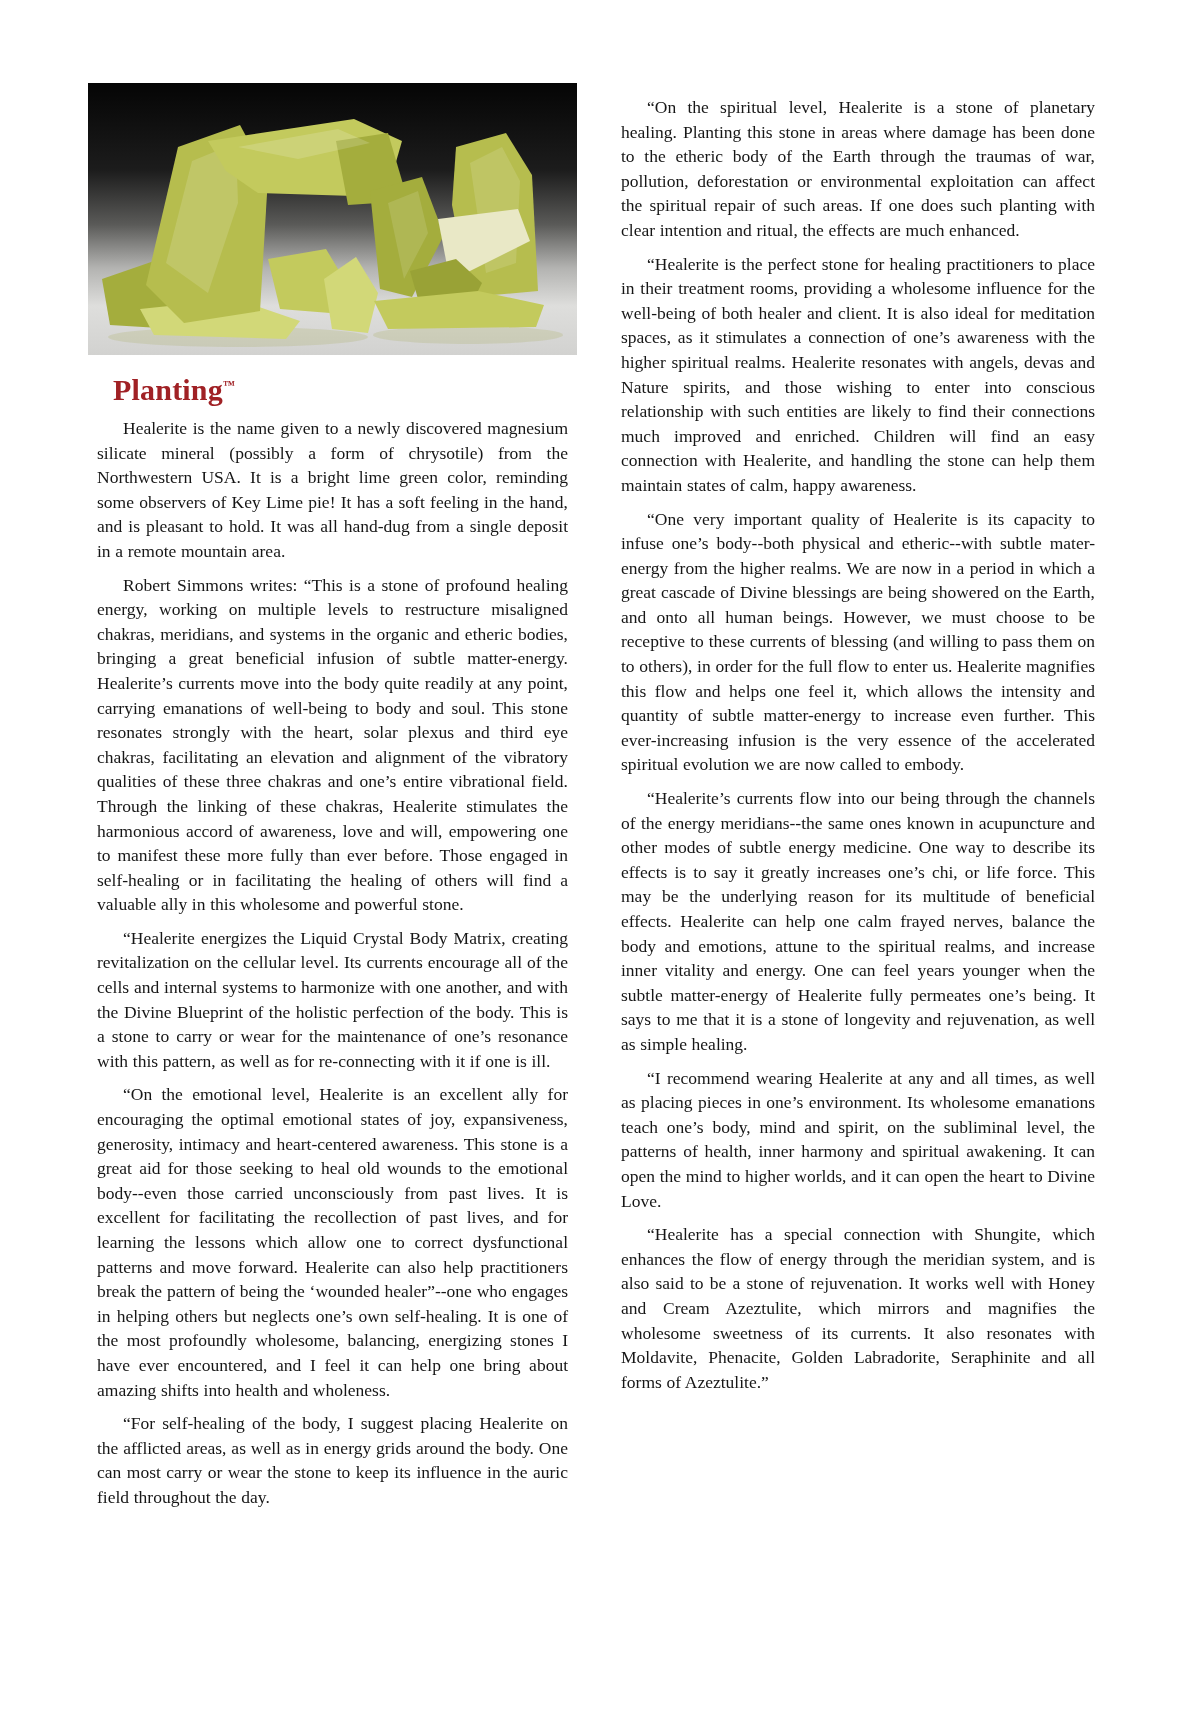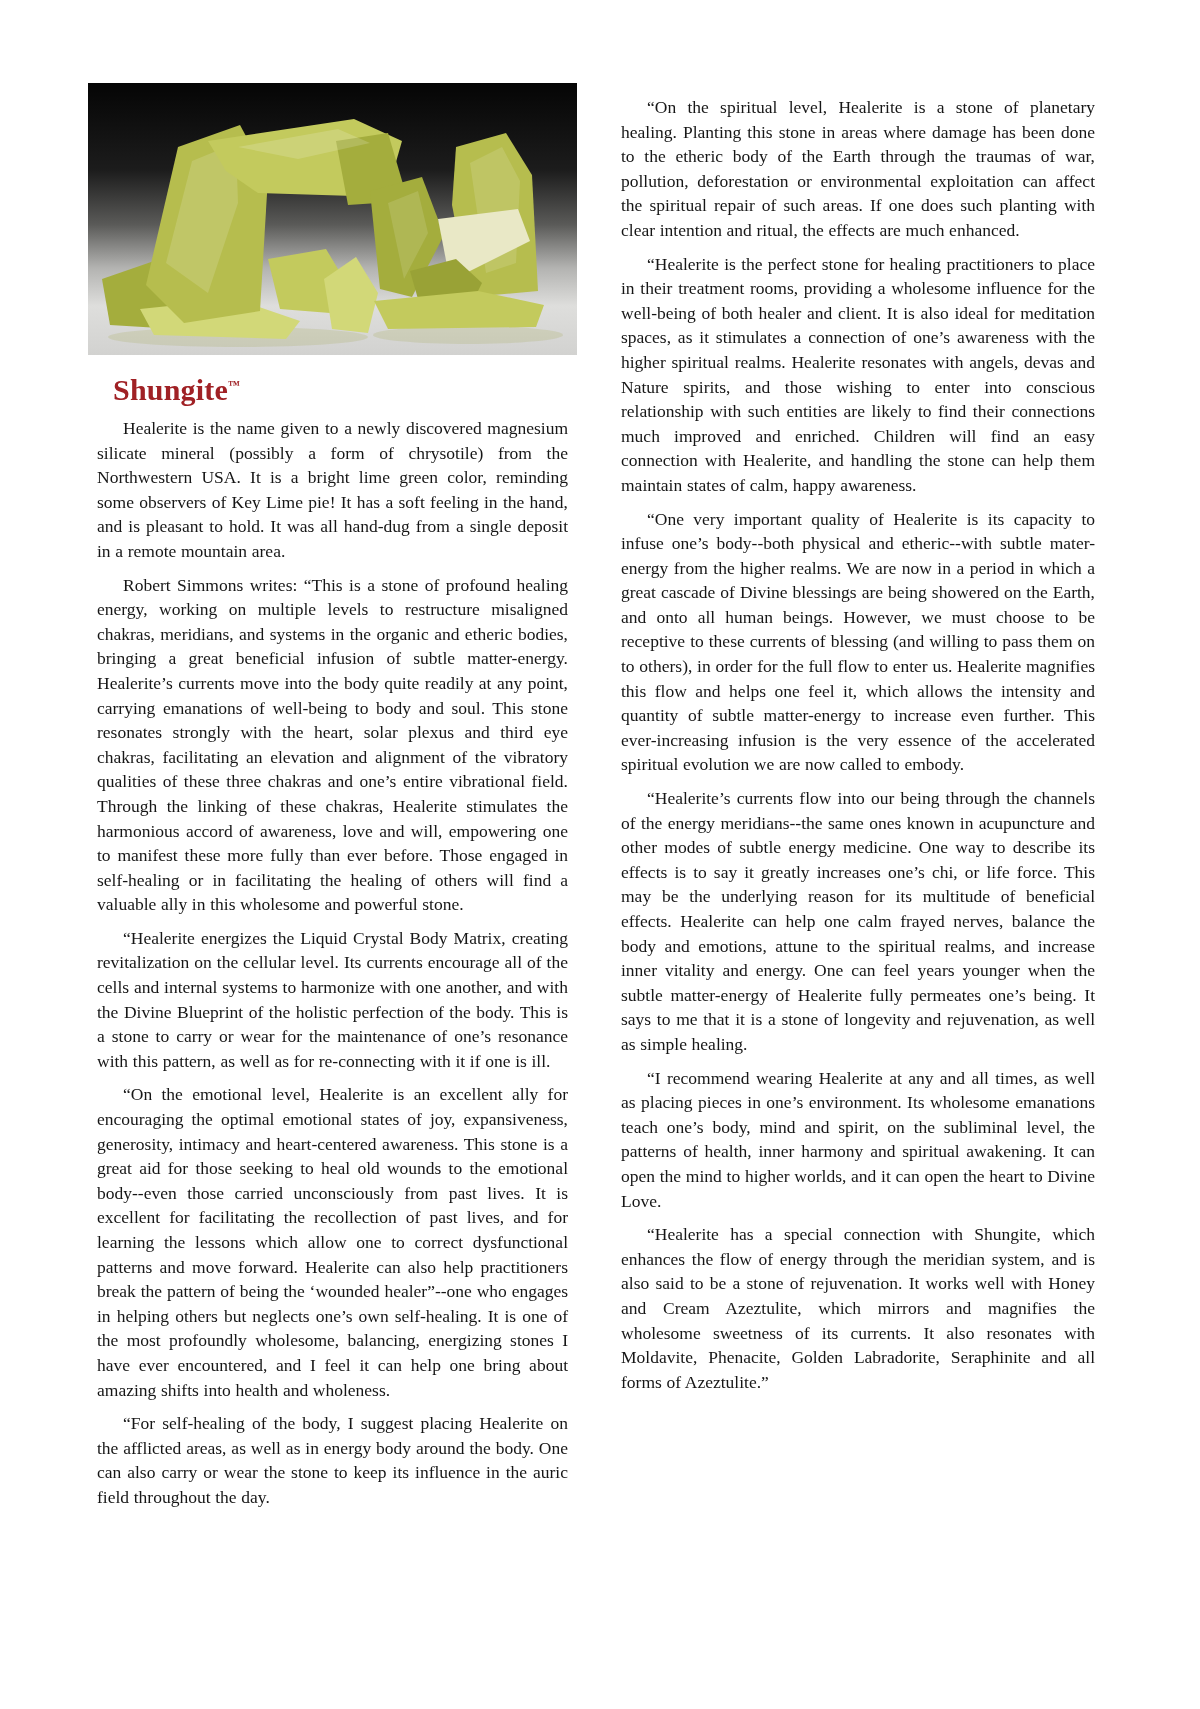--- a/index.html
+++ b/index.html
@@ -94,27 +94,27 @@
         <polygon points="368,64 418,50 444,92 450,208 382,214 364,122" fill="#b6bd4e"></polygon>
         <polygon points="382,80 414,64 432,98 428,180 398,190" fill="#ffffff" opacity="0.13"></polygon>
 
         <polygon points="350,136 430,126 442,158 362,198" fill="#e9e8c6"></polygon>
 
         <polygon points="322,188 368,176 394,200 382,224 330,216" fill="#99a236"></polygon>
         <polygon points="286,218 390,208 456,222 448,244 300,246" fill="#c3ca5d"></polygon>
       </svg>
     </div>
 
-    <h1 class="title"><span>Shungite</span><sup>™</sup></h1>
+    <h1 class="title"><span>Planting</span><sup>™</sup></h1>
 
     <p class="body-par">Healerite is the name given to a newly discovered magnesium silicate mineral (possibly a form of chrysotile) from the Northwestern USA. It is a bright lime green color, reminding some observers of Key Lime pie! It has a soft feeling in the hand, and is pleasant to hold. It was all hand-dug from a single deposit in a remote mountain area.</p>
     <p class="body-par">Robert Simmons writes: “This is a stone of profound healing energy, working on multiple levels to restructure misaligned chakras, meridians, and systems in the organic and etheric bodies, bringing a great beneficial infusion of subtle matter-energy. Healerite’s currents move into the body quite readily at any point, carrying emanations of well-being to body and soul. This stone resonates strongly with the heart, solar plexus and third eye chakras, facilitating an elevation and alignment of the vibratory qualities of these three chakras and one’s entire vibrational field. Through the linking of these chakras, Healerite stimulates the harmonious accord of awareness, love and will, empowering one to manifest these more fully than ever before. Those engaged in self-healing or in facilitating the healing of others will find a valuable ally in this wholesome and powerful stone.</p>
     <p class="body-par">“Healerite energizes the Liquid Crystal Body Matrix, creating revitalization on the cellular level. Its currents encourage all of the cells and internal systems to harmonize with one another, and with the Divine Blueprint of the holistic perfection of the body. This is a stone to carry or wear for the maintenance of one’s resonance with this pattern, as well as for re-connecting with it if one is ill.</p>
     <p class="body-par">“On the emotional level, Healerite is an excellent ally for encouraging the optimal emotional states of joy, expansiveness, generosity, intimacy and heart-centered awareness. This stone is a great aid for those seeking to heal old wounds to the emotional body--even those carried unconsciously from past lives. It is excellent for facilitating the recollection of past lives, and for learning the lessons which allow one to correct dysfunctional patterns and move forward. Healerite can also help practitioners break the pattern of being the ‘wounded healer”--one who engages in helping others but neglects one’s own self-healing. It is one of the most profoundly wholesome, balancing, energizing stones I have ever encountered, and I feel it can help one bring about amazing shifts into health and wholeness.</p>
-    <p class="body-par">“For self-healing of the body, I suggest placing Healerite on the afflicted areas, as well as in energy body around the body. One can also carry or wear the stone to keep its influence in the auric field throughout the day.</p>
+    <p class="body-par">“For self-healing of the body, I suggest placing Healerite on the afflicted areas, as well as in energy grids around the body. One can most carry or wear the stone to keep its influence in the auric field throughout the day.</p>
   </div>
 
   <div class="col col-right">
     <p class="body-par">“On the spiritual level, Healerite is a stone of planetary healing. Planting this stone in areas where damage has been done to the etheric body of the Earth through the traumas of war, pollution, deforestation or environmental exploitation can affect the spiritual repair of such areas. If one does such planting with clear intention and ritual, the effects are much enhanced.</p>
     <p class="body-par">“Healerite is the perfect stone for healing practitioners to place in their treatment rooms, providing a wholesome influence for the well-being of both healer and client. It is also ideal for meditation spaces, as it stimulates a connection of one’s awareness with the higher spiritual realms. Healerite resonates with angels, devas and Nature spirits, and those wishing to enter into conscious relationship with such entities are likely to find their connections much improved and enriched. Children will find an easy connection with Healerite, and handling the stone can help them maintain states of calm, happy awareness.</p>
     <p class="body-par">“One very important quality of Healerite is its capacity to infuse one’s body--both physical and etheric--with subtle mater-energy from the higher realms. We are now in a period in which a great cascade of Divine blessings are being showered on the Earth, and onto all human beings. However, we must choose to be receptive to these currents of blessing (and willing to pass them on to others), in order for the full flow to enter us. Healerite magnifies this flow and helps one feel it, which allows the intensity and quantity of subtle matter-energy to increase even further. This ever-increasing infusion is the very essence of the accelerated spiritual evolution we are now called to embody.</p>
     <p class="body-par">“Healerite’s currents flow into our being through the channels of the energy meridians--the same ones known in acupuncture and other modes of subtle energy medicine. One way to describe its effects is to say it greatly increases one’s chi, or life force. This may be the underlying reason for its multitude of beneficial effects. Healerite can help one calm frayed nerves, balance the body and emotions, attune to the spiritual realms, and increase inner vitality and energy. One can feel years younger when the subtle matter-energy of Healerite fully permeates one’s being. It says to me that it is a stone of longevity and rejuvenation, as well as simple healing.</p>
     <p class="body-par">“I recommend wearing Healerite at any and all times, as well as placing pieces in one’s environment. Its wholesome emanations teach one’s body, mind and spirit, on the subliminal level, the patterns of health, inner harmony and spiritual awakening. It can open the mind to higher worlds, and it can open the heart to Divine Love.</p>
     <p class="body-par">“Healerite has a special connection with Shungite, which enhances the flow of energy through the meridian system, and is also said to be a stone of rejuvenation. It works well with Honey and Cream Azeztulite, which mirrors and magnifies the wholesome sweetness of its currents. It also resonates with Moldavite, Phenacite, Golden Labradorite, Seraphinite and all forms of Azeztulite.”</p>
   </div>

